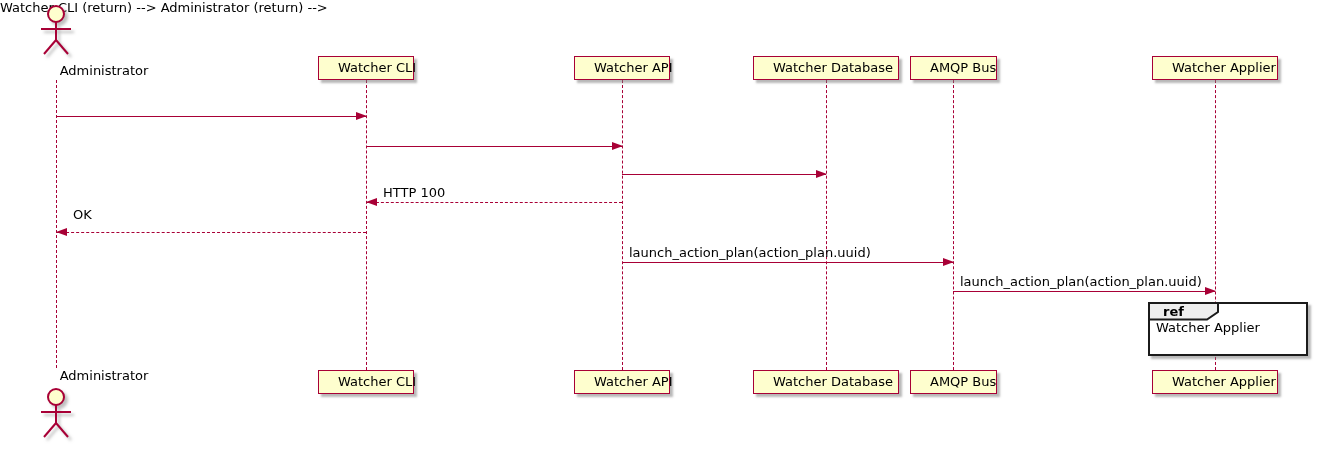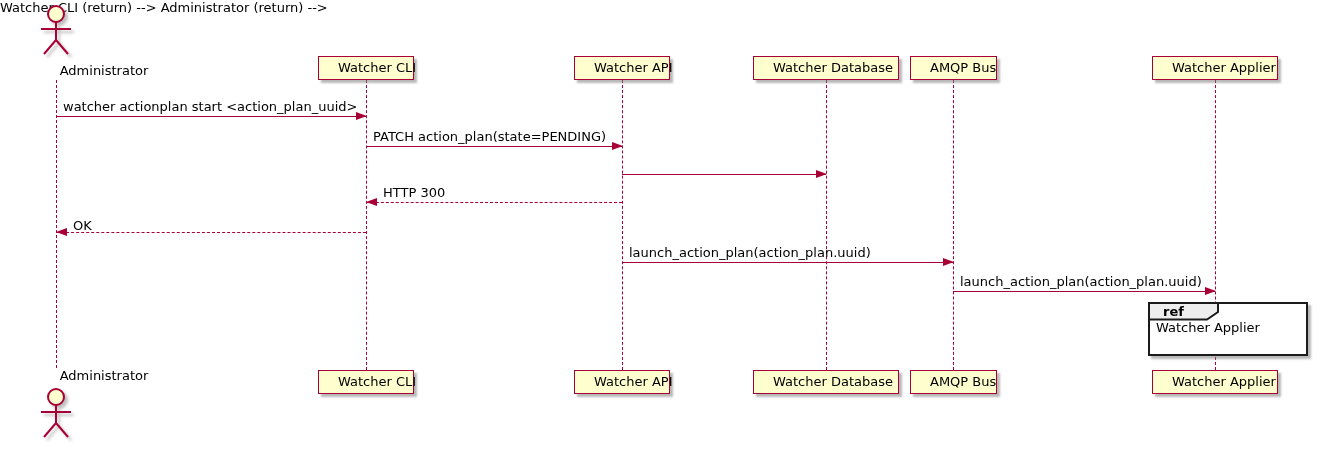--- a/index.html
+++ b/index.html
@@ -60,40 +60,38 @@
   <div class="actor-label" style="left:56px;top:63px">Administrator</div>
 
   
   <div class="pbox" style="left:318px;top:56px;width:96px">Watcher CLI</div>
   <div class="pbox" style="left:574px;top:56px;width:96px">Watcher API</div>
   <div class="pbox" style="left:753px;top:56px;width:146px">Watcher Database</div>
   <div class="pbox" style="left:910px;top:56px;width:87px">AMQP Bus</div>
   <div class="pbox" style="left:1152px;top:56px;width:126px">Watcher Applier</div>
 
   
-  <div class="msg-label" style="left:63px;top:99px">watcher actionplan start &lt;action_plan_uuid&gt;</div>
   <div class="msg-line solid" style="left:56px;top:116px;width:310px"></div>
   <div class="arr arr-r" style="left:356px;top:112px"></div>
 
   
-  <div class="msg-label" style="left:373px;top:129px">PATCH action_plan(state=PENDING)</div>
   <div class="msg-line solid" style="left:366px;top:146px;width:256px"></div>
   <div class="arr arr-r" style="left:612px;top:142px"></div>
 
   
   <div class="msg-line solid" style="left:622px;top:174px;width:204px"></div>
   <div class="arr arr-r" style="left:816px;top:170px"></div>
 
    Watcher CLI (return) --&gt;
-  <div class="msg-label" style="left:383px;top:185px">HTTP 300</div>
+  <div class="msg-label" style="left:383px;top:185px">HTTP 100</div>
   <div class="msg-line dashed" style="left:366px;top:202px;width:256px"></div>
   <div class="arr arr-l" style="left:366px;top:198px"></div>
 
    Administrator (return) --&gt;
-  <div class="msg-label" style="left:73px;top:218px">OK</div>
+  <div class="msg-label" style="left:73px;top:207px">OK</div>
   <div class="msg-line dashed" style="left:56px;top:232px;width:310px"></div>
   <div class="arr arr-l" style="left:56px;top:228px"></div>
 
   
   <div class="msg-label" style="left:629px;top:245px">launch_action_plan(action_plan.uuid)</div>
   <div class="msg-line solid" style="left:622px;top:262px;width:331px"></div>
   <div class="arr arr-r" style="left:943px;top:258px"></div>
 
   
   <div class="msg-label" style="left:960px;top:274px">launch_action_plan(action_plan.uuid)</div>

